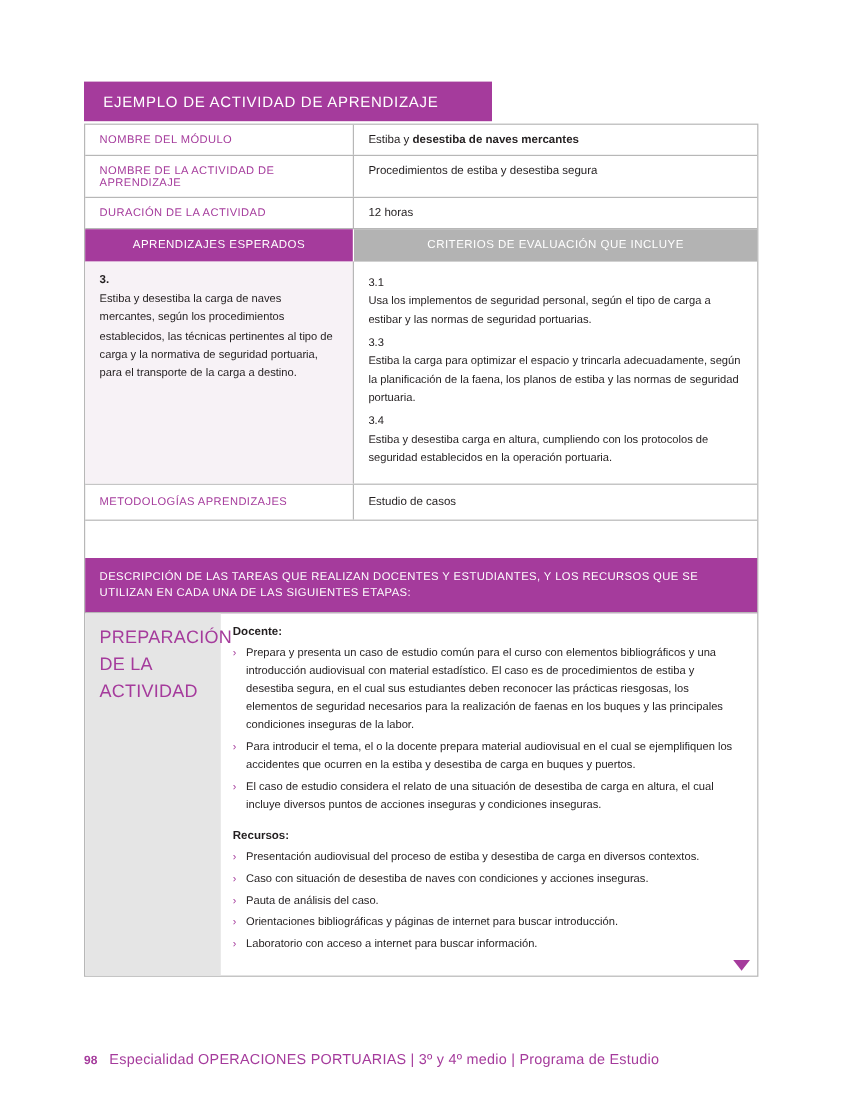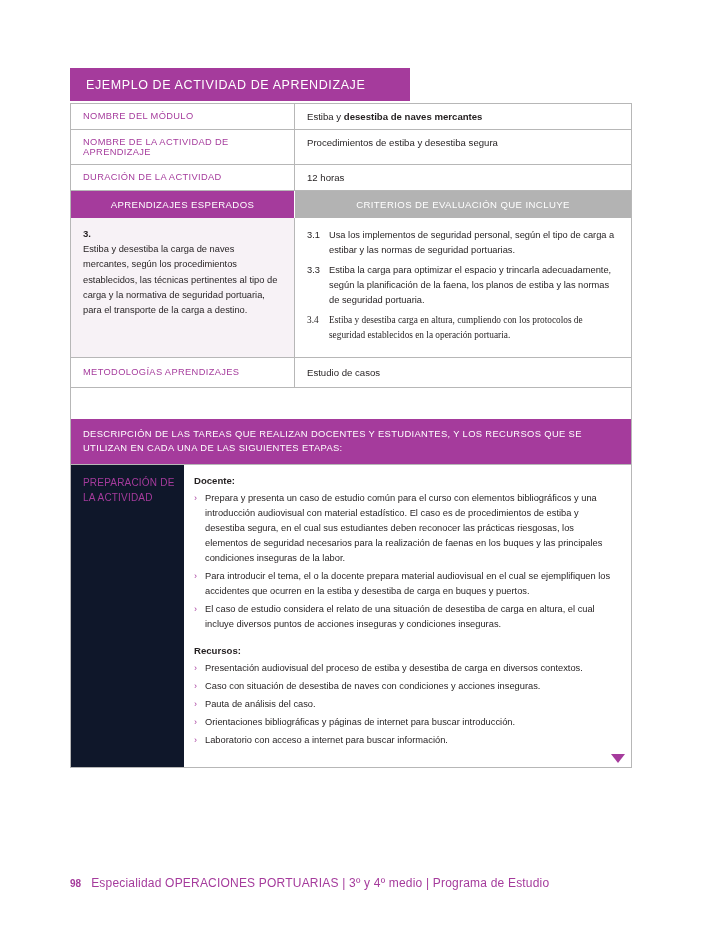--- a/index.html
+++ b/index.html
@@ -123,22 +123,23 @@
   .cr-cell {
     flex: 1;
     box-sizing: border-box;
     padding: 10px 12px 14px 12px;
   }
   .cr-item {
     display: flex;
     font-size: 9.3px;
     line-height: 1.65;
     margin-bottom: 4px;
-  }
-  .cr-item:last-child { margin-bottom: 0; font-family: Liberation Serif, serif; }
+    flex-direction: column;
+  }
+  .cr-item:last-child { margin-bottom: 0; }
   .cr-num {
     width: 22px;
     flex: none;
   }
   .cr-body { flex: 1; }
 
   
   .met-label {
     width: 224px;
     box-sizing: border-box;
@@ -167,24 +168,24 @@
     margin-top: 31px;
   }
 
   
   .prep-row { display: flex; }
   .prep-label {
     width: 113px;
     box-sizing: border-box;
     padding: 10px 8px 10px 12px;
     color: #a53b9c;
-    font-size: 10px;
+    font-size: 15px;
     line-height: 1.5;
     letter-spacing: 0.2px;
-    background: #0f172a;
+    background: #e5e5e5;
   }
   .prep-body {
     flex: 1;
     box-sizing: border-box;
     padding: 10px 16px 16px 10px;
     position: relative;
   }
   .sub-head {
     font-size: 9.6px;
     font-weight: bold;

